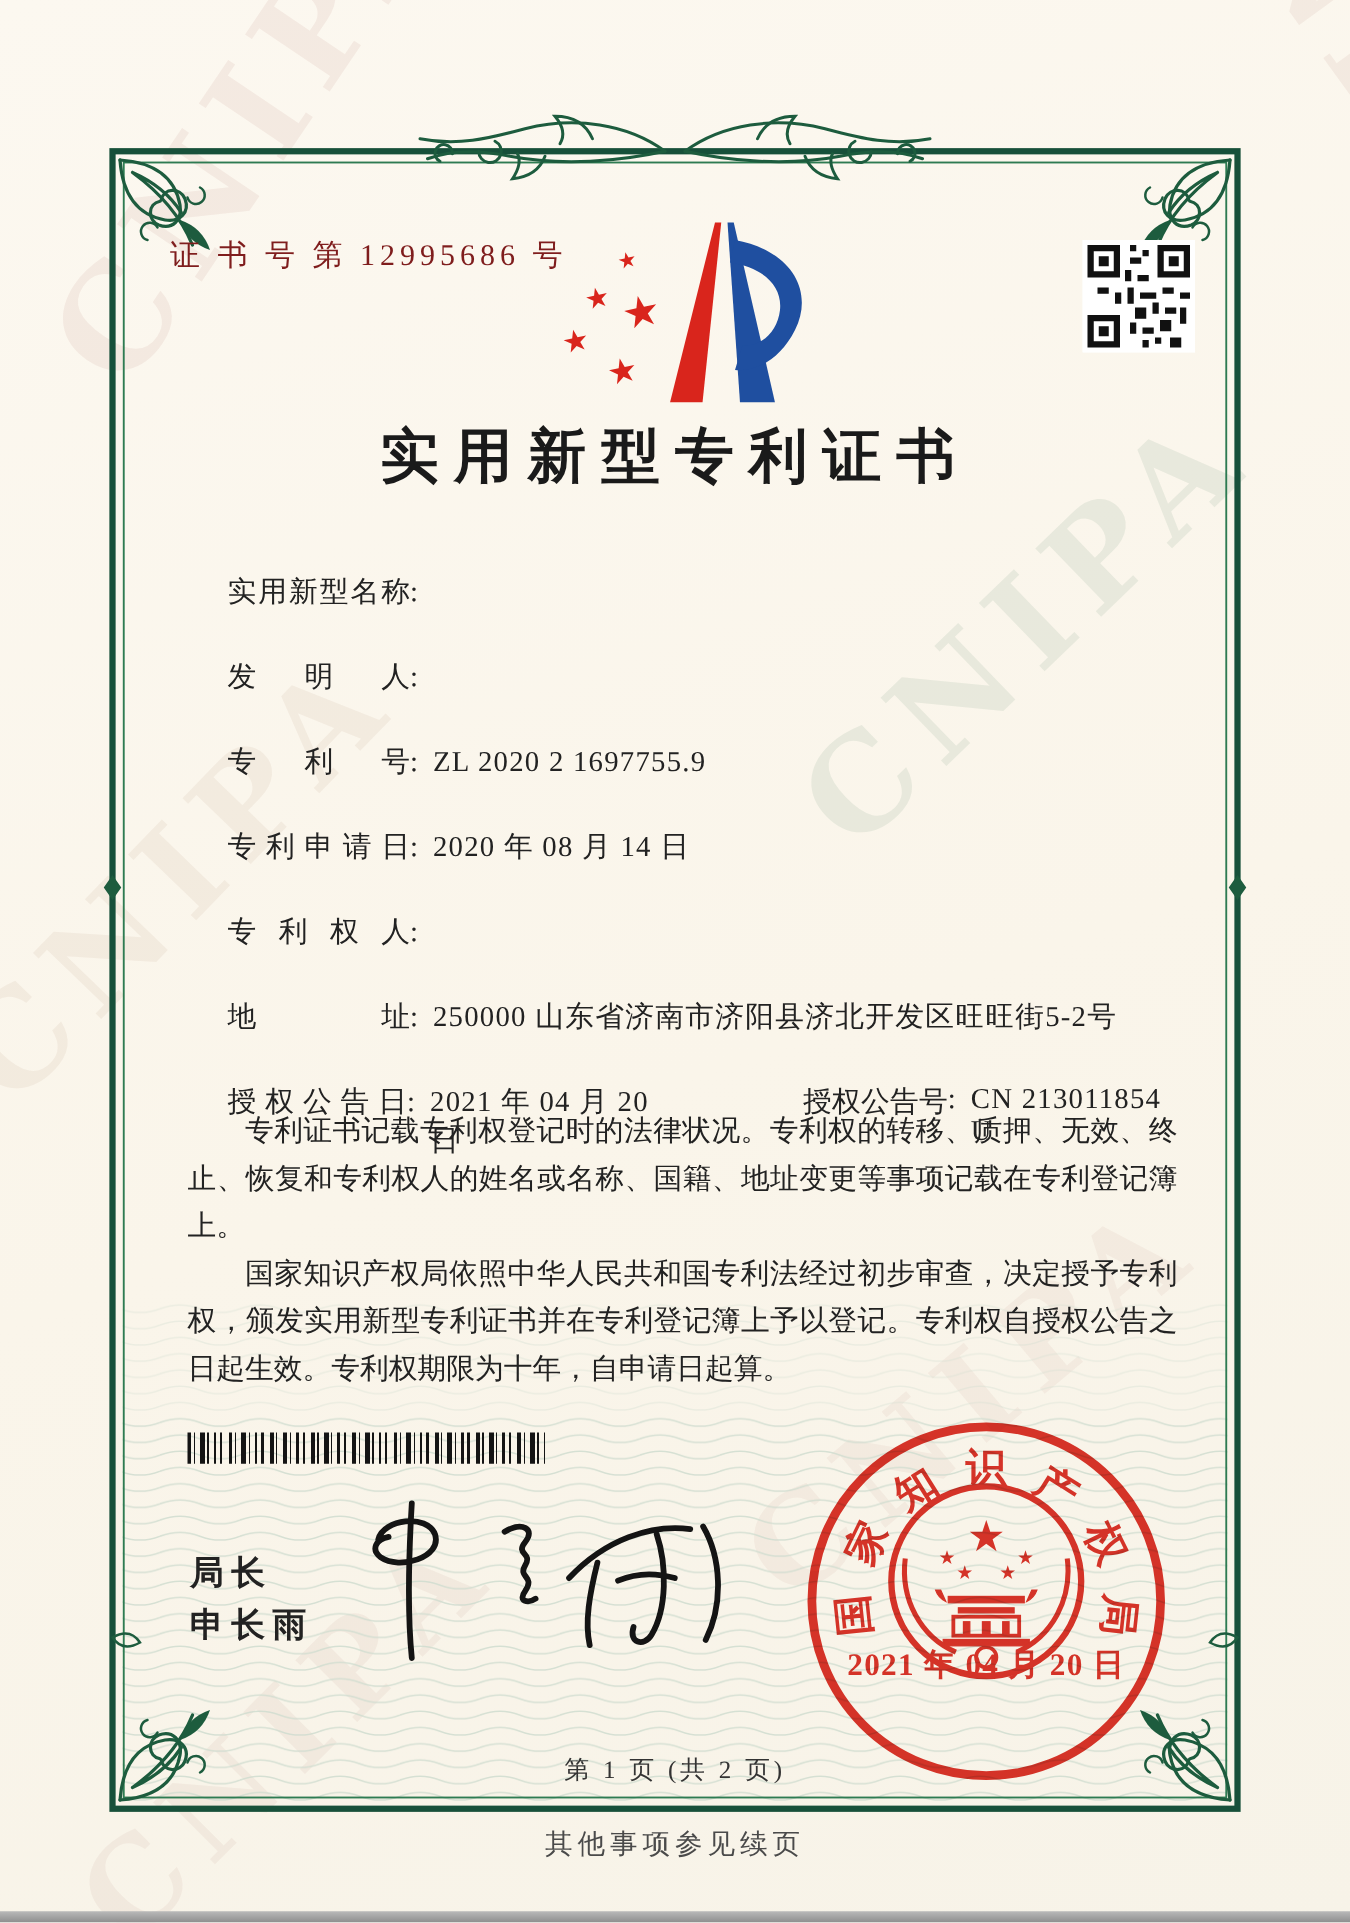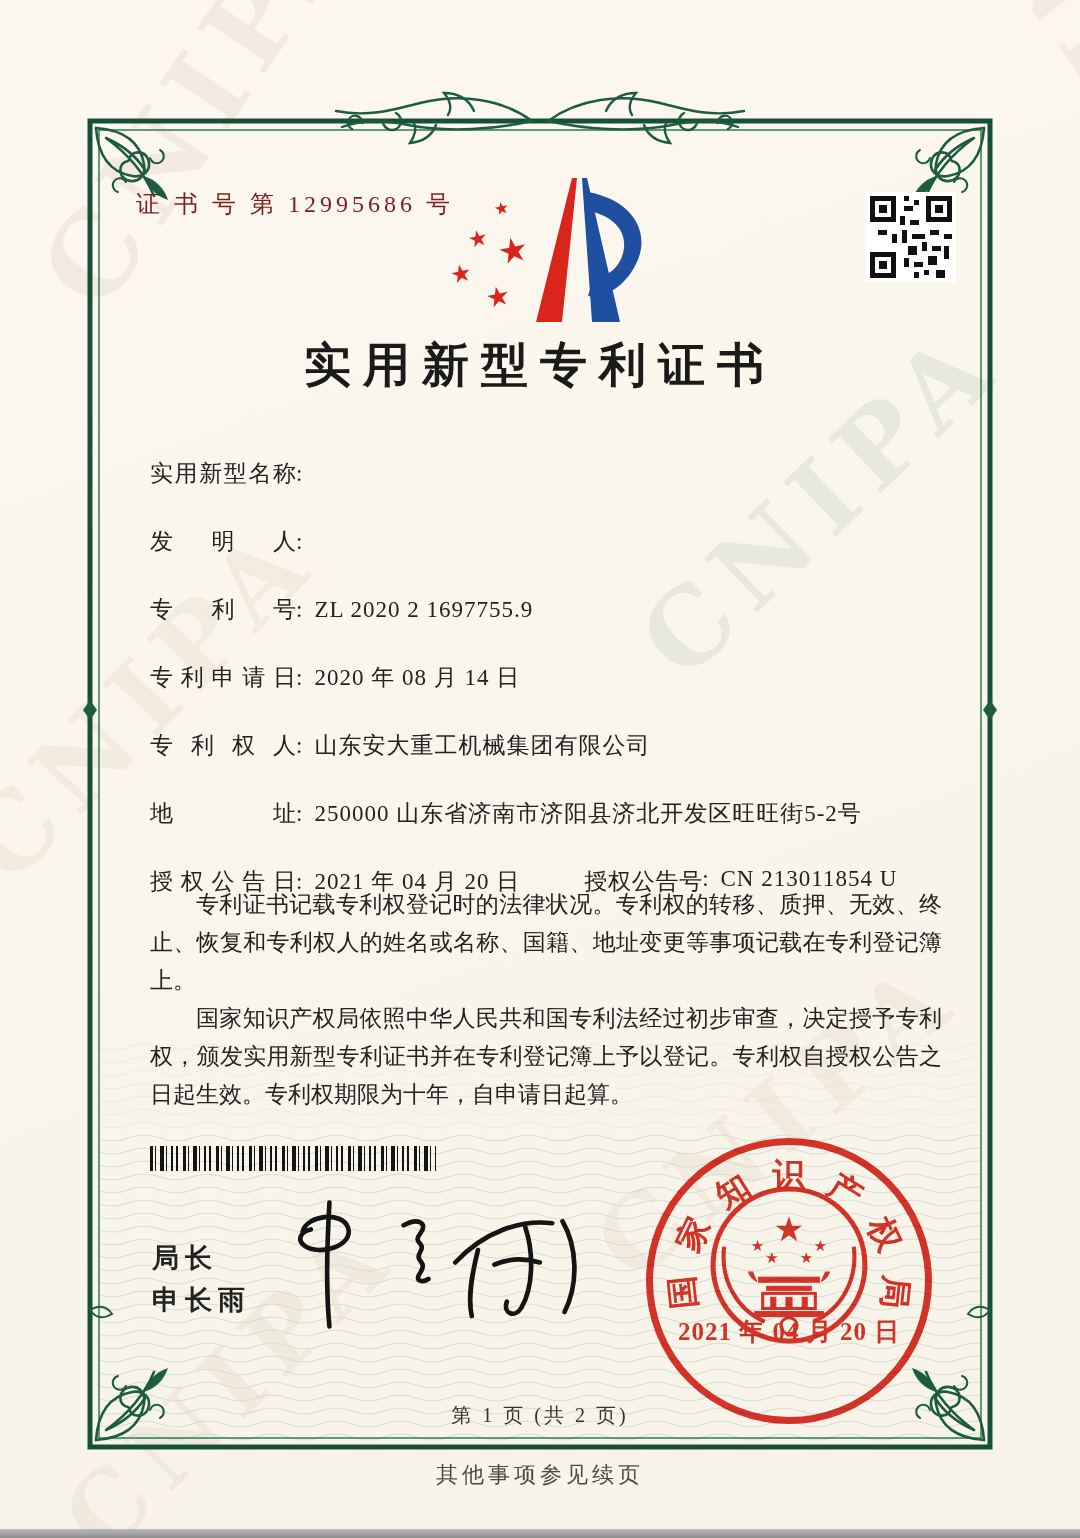--- a/index.html
+++ b/index.html
@@ -19,21 +19,21 @@
   .cert-no{position:absolute;left:136px;top:188px;font-size:24px;letter-spacing:4px;color:#7f1d1d;}
   .logo{position:absolute;left:438px;top:170px;width:220px;height:152px;}
   .logo .star{position:absolute;color:#d9251c;transform:rotate(-12deg);line-height:1;}
   .logo svg{position:absolute;left:78px;top:0;}
   .qr{position:absolute;left:866px;top:192px;width:90px;height:90px;background:#fff;}
   .title{position:absolute;left:0;top:334px;width:100%;text-align:center;
     font-size:47px;font-weight:bold;letter-spacing:12px;color:#1a1a1a;}
   
   .fields{position:absolute;left:150px;top:458px;width:800px;font-size:23px;}
   .frow{display:flex;align-items:baseline;margin-bottom:37px;}
-  .flabel{display:inline-block;width:146px;text-align:justify;text-align-last:justify;}
+  .flabel{display:inline-block;width:146px;text-align:justify;text-align-last:justify;margin-left:32px;}
   .fcolon{margin-right:12px;}
   .fvalue{letter-spacing:1px;}
   .grant-pair{margin-left:64px;display:flex;align-items:flex-start;}
   .grant-pair .flabel{width:118px;}
   
   .paras{position:absolute;left:150px;top:886px;width:792px;font-size:23px;
     line-height:38px;text-align:justify;}
   .paras p{margin:0;text-indent:2em;}
   
   .barcode{position:absolute;left:150px;top:1146px;width:286px;height:25px;
@@ -184,21 +184,20 @@
     <span class="fvalue">ZL 2020 2 1697755.9</span>
   </div>
   <div class="frow">
     <span class="flabel">专利申请日</span>
       <span class="fcolon">:</span>
     <span class="fvalue">2020 年 08 月 14 日</span>
   </div>
   <div class="frow">
     <span class="flabel">专利权人</span>
       <span class="fcolon">:</span>
-    <span class="fvalue">山东安大重工机械集团有限公司</span>
   </div>
   <div class="frow">
     <span class="flabel">地址</span>
       <span class="fcolon">:</span>
     <span class="fvalue">250000  山东省济南市济阳县济北开发区旺旺街5-2号</span>
   </div>
   <div class="frow">
     <span class="flabel">授权公告日</span>
       <span class="fcolon">:</span>
     <span class="fvalue">2021 年 04 月 20 日</span>

